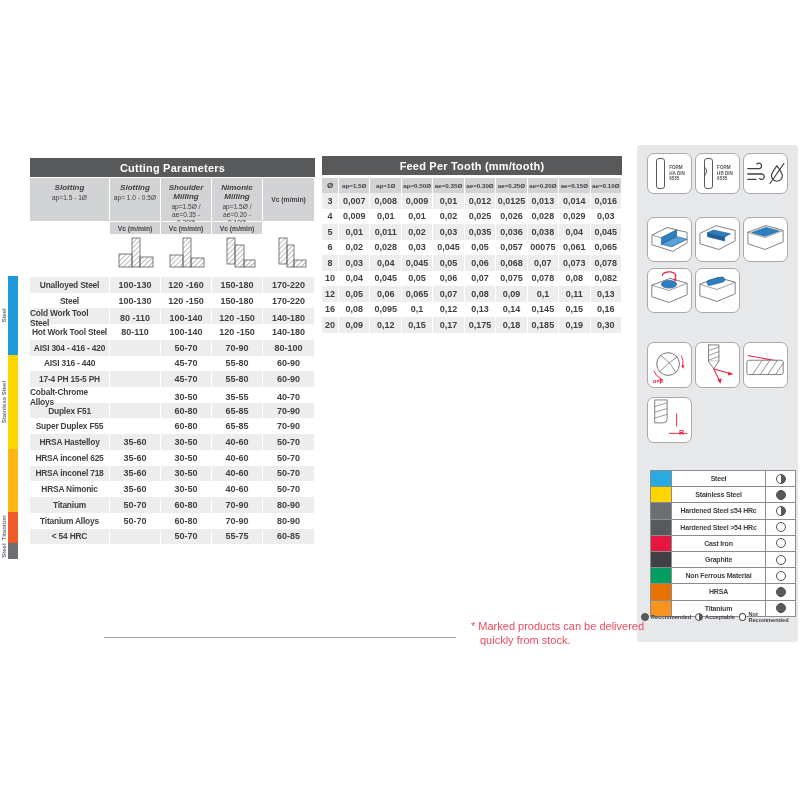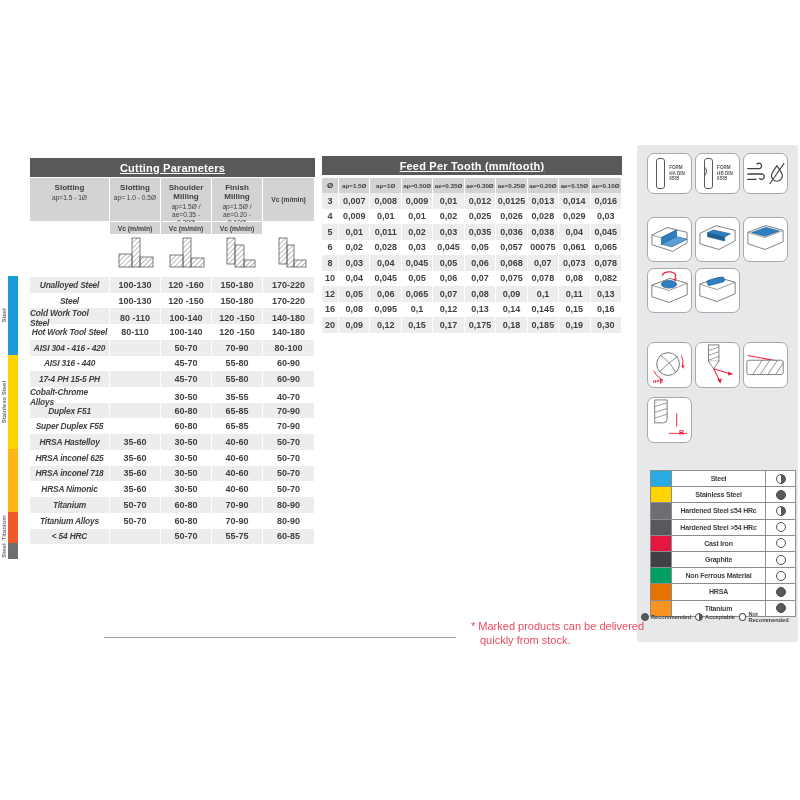--- a/index.html
+++ b/index.html
@@ -1,48 +1,48 @@
 <!DOCTYPE html>
 <html><head>
 <meta charset="utf-8">
 <style>
   html,body{margin:0;padding:0;}
   body{font-family:"Liberation Sans",sans-serif;color:#414042;}
   .page{position:relative;width:800px;height:800px;background:#fff;overflow:hidden;}
 
   
   .ttl{height:19px;background:#58595b;color:#fff;font-size:11px;font-weight:bold;
-       display:flex;align-items:center;justify-content:center;letter-spacing:.2px;text-decoration:underline;}
+       display:flex;align-items:center;justify-content:center;letter-spacing:.2px;}
 
   
   .cut{position:absolute;left:30px;top:158px;width:285px;}
   .chead{display:grid;grid-template-columns:80px 51px 51px 51px 52px;grid-template-rows:44px 13px;margin-top:1px;}
   .chead>div{background:#d2d3d4;border-right:1px solid #fff;border-bottom:1px solid #fff;box-sizing:border-box;}
   .hmat{grid-column:1;grid-row:1/3;display:flex;align-items:center;justify-content:center;
         font-size:9px;font-weight:bold;}
   .chead> :nth-child(2){grid-column:2;grid-row:1}
   .chead> :nth-child(3){grid-column:3;grid-row:1}
   .chead> :nth-child(4){grid-column:4;grid-row:1}
   .chead> :nth-child(5){grid-column:5;grid-row:1}
   .chead> :nth-child(6){grid-column:2;grid-row:2}
   .chead> :nth-child(7){grid-column:3;grid-row:2}
   .chead> :nth-child(8){grid-column:4;grid-row:2}
   .chead> :nth-child(9){grid-column:5;grid-row:2}
   .hcol{text-align:center;padding-top:5px;}
-  .hname{font-size:8px;font-weight:bold;}
+  .hname{font-size:8px;font-weight:bold;font-style:italic;}
   .hspec{font-size:6.6px;margin-top:2px;line-height:1.25;padding:0 2px;}
   .hvc{display:flex;align-items:center;justify-content:center;font-size:6.8px;font-weight:bold;}
   .cicons{display:grid;grid-template-columns:80px 51px 51px 51px 52px;height:42px;
           align-items:center;justify-items:center;}
   .crows{}
   .crow{display:grid;grid-template-columns:80px 51px 51px 51px 52px;height:15.72px;}
   .crow:nth-child(odd){background:#ededee;}
   .crow>div{display:flex;align-items:center;justify-content:center;border-right:1px solid #fff;
             box-sizing:border-box;font-size:9px;font-weight:bold;}
-  .crow .cm{font-size:8.4px;letter-spacing:-.2px;font-style:italic;}
+  .crow .cm{font-size:8.4px;letter-spacing:-.2px;}
 
   
   .strip{position:absolute;left:0;top:276px;width:18px;height:283px;}
   .sbar{position:absolute;left:8px;top:0;width:10px;height:283px;display:flex;flex-direction:column;}
   .sbar>div{width:10px;}
   .sbar> :nth-child(1){height:78.6px;}
   .sbar> :nth-child(2){height:94.3px;}
   .sbar> :nth-child(3){height:62.9px;}
   .sbar> :nth-child(4){height:31.4px;}
   .sbar> :nth-child(5){height:15.8px;}
@@ -120,21 +120,21 @@
       </div>
       <div class="hcol">
         <div class="hname">Slotting</div>
         <div class="hspec">ap= 1.0 - 0.5Ø</div>
       </div>
       <div class="hcol">
         <div class="hname">Shoulder Milling</div>
         <div class="hspec">ap=1.5Ø / ae=0.35 - 0.20Ø</div>
       </div>
       <div class="hcol">
-        <div class="hname">Finish Milling</div>
+        <div class="hname">Nimonic Milling</div>
         <div class="hspec">ap=1.5Ø / ae=0.20 - 0.10Ø</div>
       </div>
       <div class="hvc">Vc (m/min)</div>
       <div class="hvc">Vc (m/min)</div>
       <div class="hvc">Vc (m/min)</div>
       <div class="hvc">Vc (m/min)</div>
     </div>
 
     <div class="cicons">
       <div></div>

